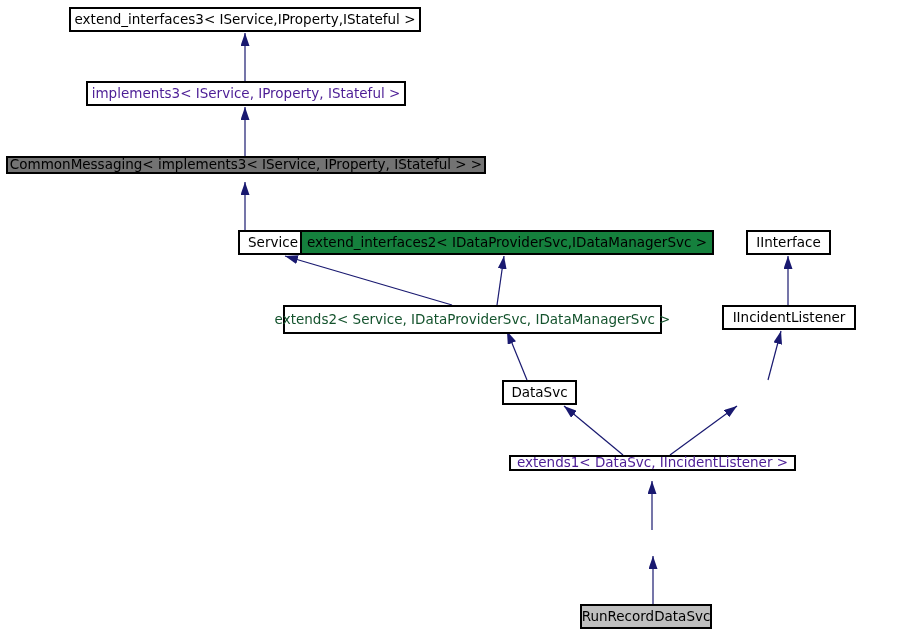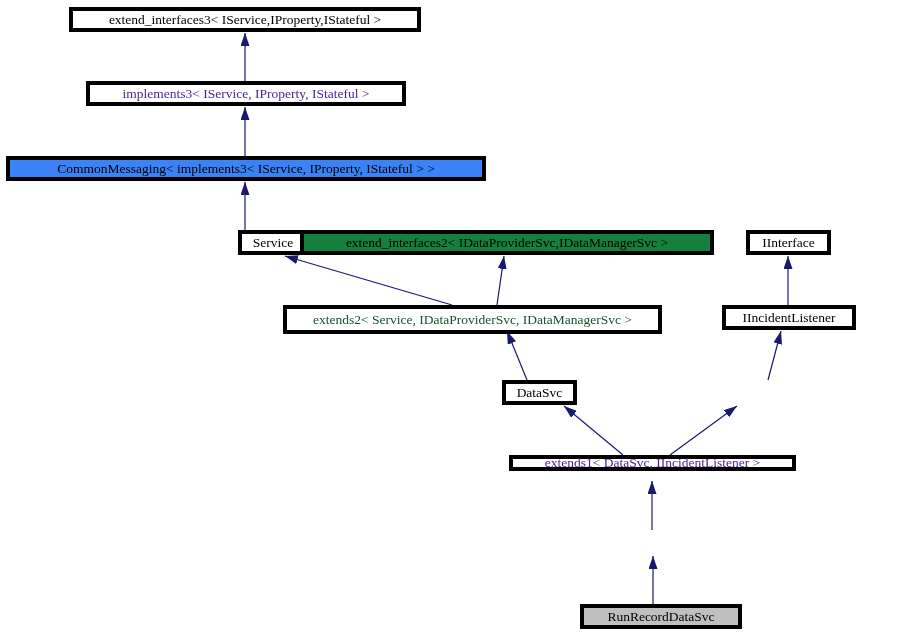--- a/index.html
+++ b/index.html
@@ -17,31 +17,30 @@
   }
   #edges {
     position: absolute;
     left: 0;
     top: 0;
     pointer-events: none;
   }
   .node {
     position: absolute;
     box-sizing: border-box;
-    border: 4px solid #0f172a;
+    border: 2px solid #0f172a;
     background: #ffffff;
     display: flex;
     align-items: center;
     justify-content: center;
     font-size: 13.5px;
     line-height: 1;
     color: #000000;
     white-space: nowrap;
     cursor: pointer;
-    font-family: Liberation Serif, serif;
   }
   .node.highlight {
     background: #bfbfbf;
     cursor: default;
   }
 </style>
 </head>
 <body>
 
 <div id="diagram" class="canvas" style="background: rgb(255, 255, 255);">
@@ -59,22 +58,22 @@
       <line x1="527" y1="380" x2="507" y2="331" stroke="#191970" stroke-width="1.2" marker-end="url(#arrowhead)"></line>
       <line x1="623" y1="455" x2="564" y2="406" stroke="#191970" stroke-width="1.2" marker-end="url(#arrowhead)"></line>
       <line x1="670" y1="455" x2="737" y2="406" stroke="#191970" stroke-width="1.2" marker-end="url(#arrowhead)"></line>
       <line x1="768" y1="380" x2="781" y2="331" stroke="#191970" stroke-width="1.2" marker-end="url(#arrowhead)"></line>
       <line x1="788" y1="305" x2="788" y2="256" stroke="#191970" stroke-width="1.2" marker-end="url(#arrowhead)"></line>
       <line x1="652" y1="530" x2="652" y2="481" stroke="#191970" stroke-width="1.2" marker-end="url(#arrowhead)"></line>
       <line x1="653" y1="604" x2="653" y2="556" stroke="#191970" stroke-width="1.2" marker-end="url(#arrowhead)"></line>
     </svg>
 <div class="node" style="left: 69px; top: 7px; width: 352px; height: 25px; border-color: rgb(0, 0, 0); background: rgb(255, 255, 255); color: rgb(0, 0, 0);">extend_interfaces3&lt; IService,IProperty,IStateful &gt;</div>
     <div class="node" style="left: 86px; top: 81px; width: 320px; height: 25px; border-color: rgb(0, 0, 0); background: rgb(255, 255, 255); color: #4c1d95;">implements3&lt; IService, IProperty, IStateful &gt;</div>
-    <div class="node" style="left: 6px; top: 156px; width: 480px; height: 25px; border-color: rgb(0, 0, 0); background: #3b82f6; color: rgb(0, 0, 0);">CommonMessaging&lt; implements3&lt; IService, IProperty, IStateful &gt; &gt;</div>
+    <div class="node" style="left: 6px; top: 156px; width: 480px; height: 18px; border-color: rgb(0, 0, 0); background: #737373; color: rgb(0, 0, 0);">CommonMessaging&lt; implements3&lt; IService, IProperty, IStateful &gt; &gt;</div>
     <div class="node" style="left: 210px; top: 230px; width: 70px; height: 25px; border-color: rgb(0, 0, 0); background: rgb(255, 255, 255); color: rgb(0, 0, 0); margin-left: 28px;">Service</div>
     <div class="node" style="left: 300px; top: 230px; width: 414px; height: 25px; border-color: rgb(0, 0, 0); background: #15803d; color: rgb(0, 0, 0);">extend_interfaces2&lt; IDataProviderSvc,IDataManagerSvc &gt;</div>
     <div class="node" style="left: 746px; top: 230px; width: 85px; height: 25px; border-color: rgb(0, 0, 0); background: rgb(255, 255, 255); color: rgb(0, 0, 0);">IInterface</div>
     <div class="node" style="left: 283px; top: 305px; width: 379px; height: 29px; border-color: rgb(0, 0, 0); background: rgb(255, 255, 255); color: #14532d;">extends2&lt; Service, IDataProviderSvc, IDataManagerSvc &gt;</div>
     <div class="node" style="left: 722px; top: 305px; width: 134px; height: 25px; border-color: rgb(0, 0, 0); background: rgb(255, 255, 255); color: rgb(0, 0, 0);">IIncidentListener</div>
     <div class="node" style="left: 502px; top: 380px; width: 75px; height: 25px; border-color: rgb(0, 0, 0); background: rgb(255, 255, 255); color: rgb(0, 0, 0);">DataSvc</div>
     <div class="node" style="left: 509px; top: 455px; width: 287px; height: 16px; border-color: rgb(0, 0, 0); background: rgb(255, 255, 255); color: #4c1d95;">extends1&lt; DataSvc, IIncidentListener &gt;</div>
-    <div class="node highlight" style="left: 580px; top: 604px; width: 162px; height: 25px; border-color: rgb(0, 0, 0); background: rgb(191, 191, 191); color: rgb(0, 0, 0);">RunRecordDataSvc</div>
+    <div class="node highlight" style="left: 580px; top: 604px; width: 132px; height: 25px; border-color: rgb(0, 0, 0); background: rgb(191, 191, 191); color: rgb(0, 0, 0);">RunRecordDataSvc</div>
   </div>
 
 </body></html>

